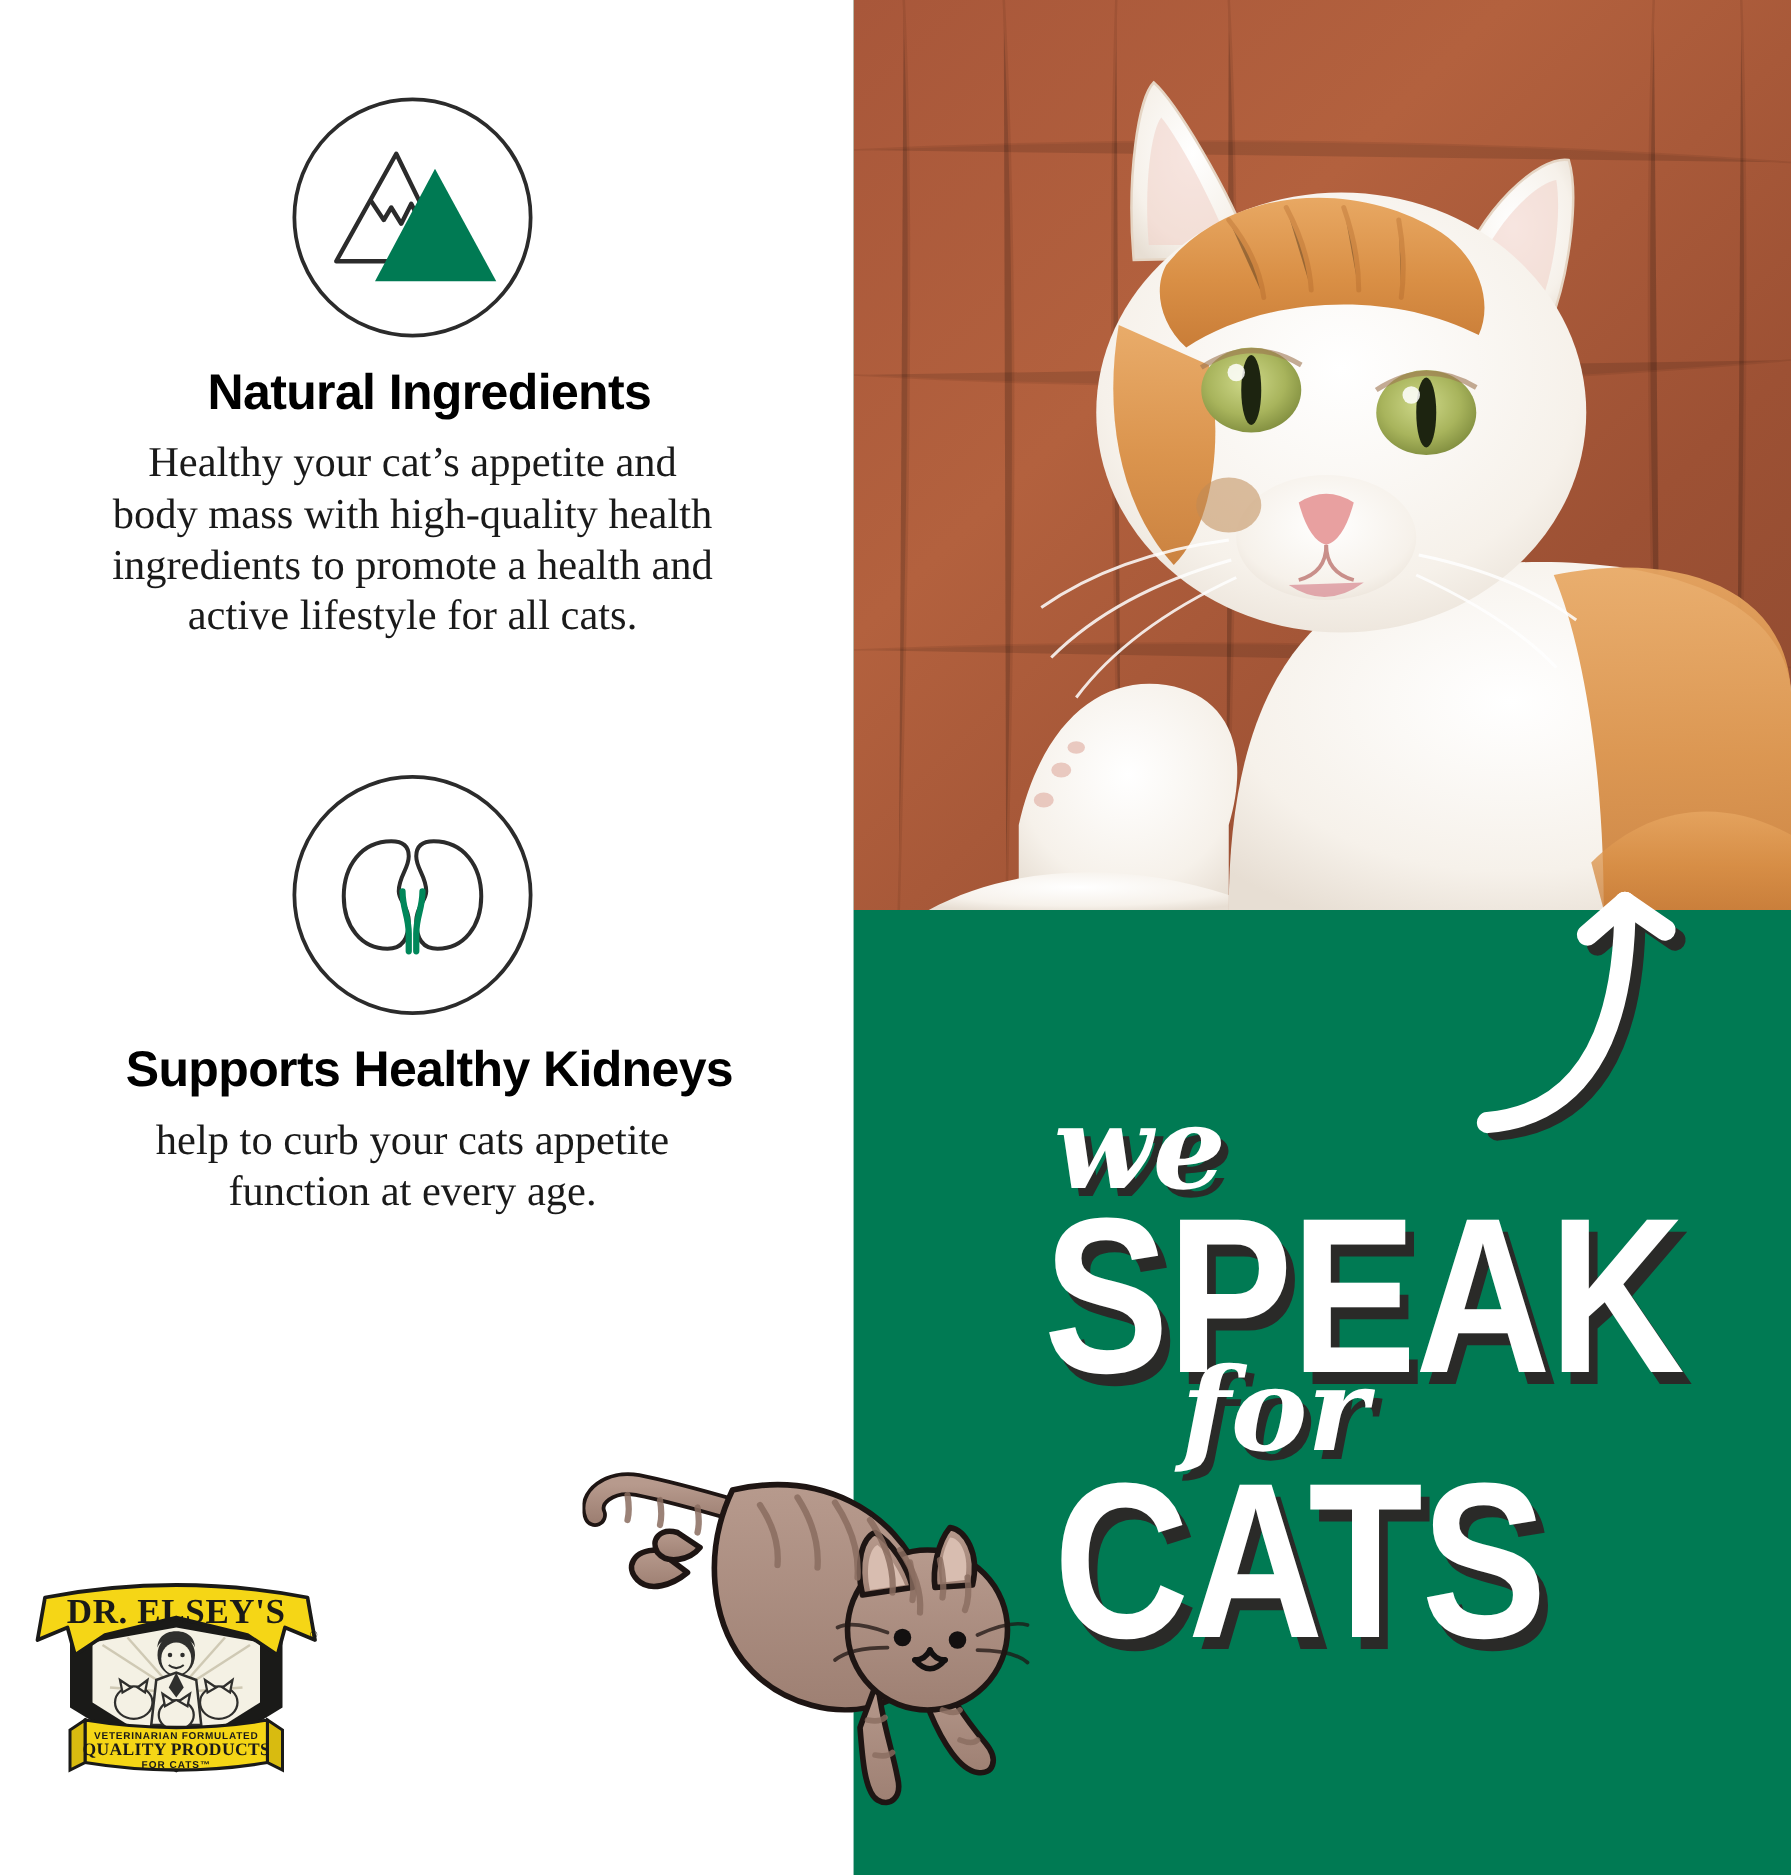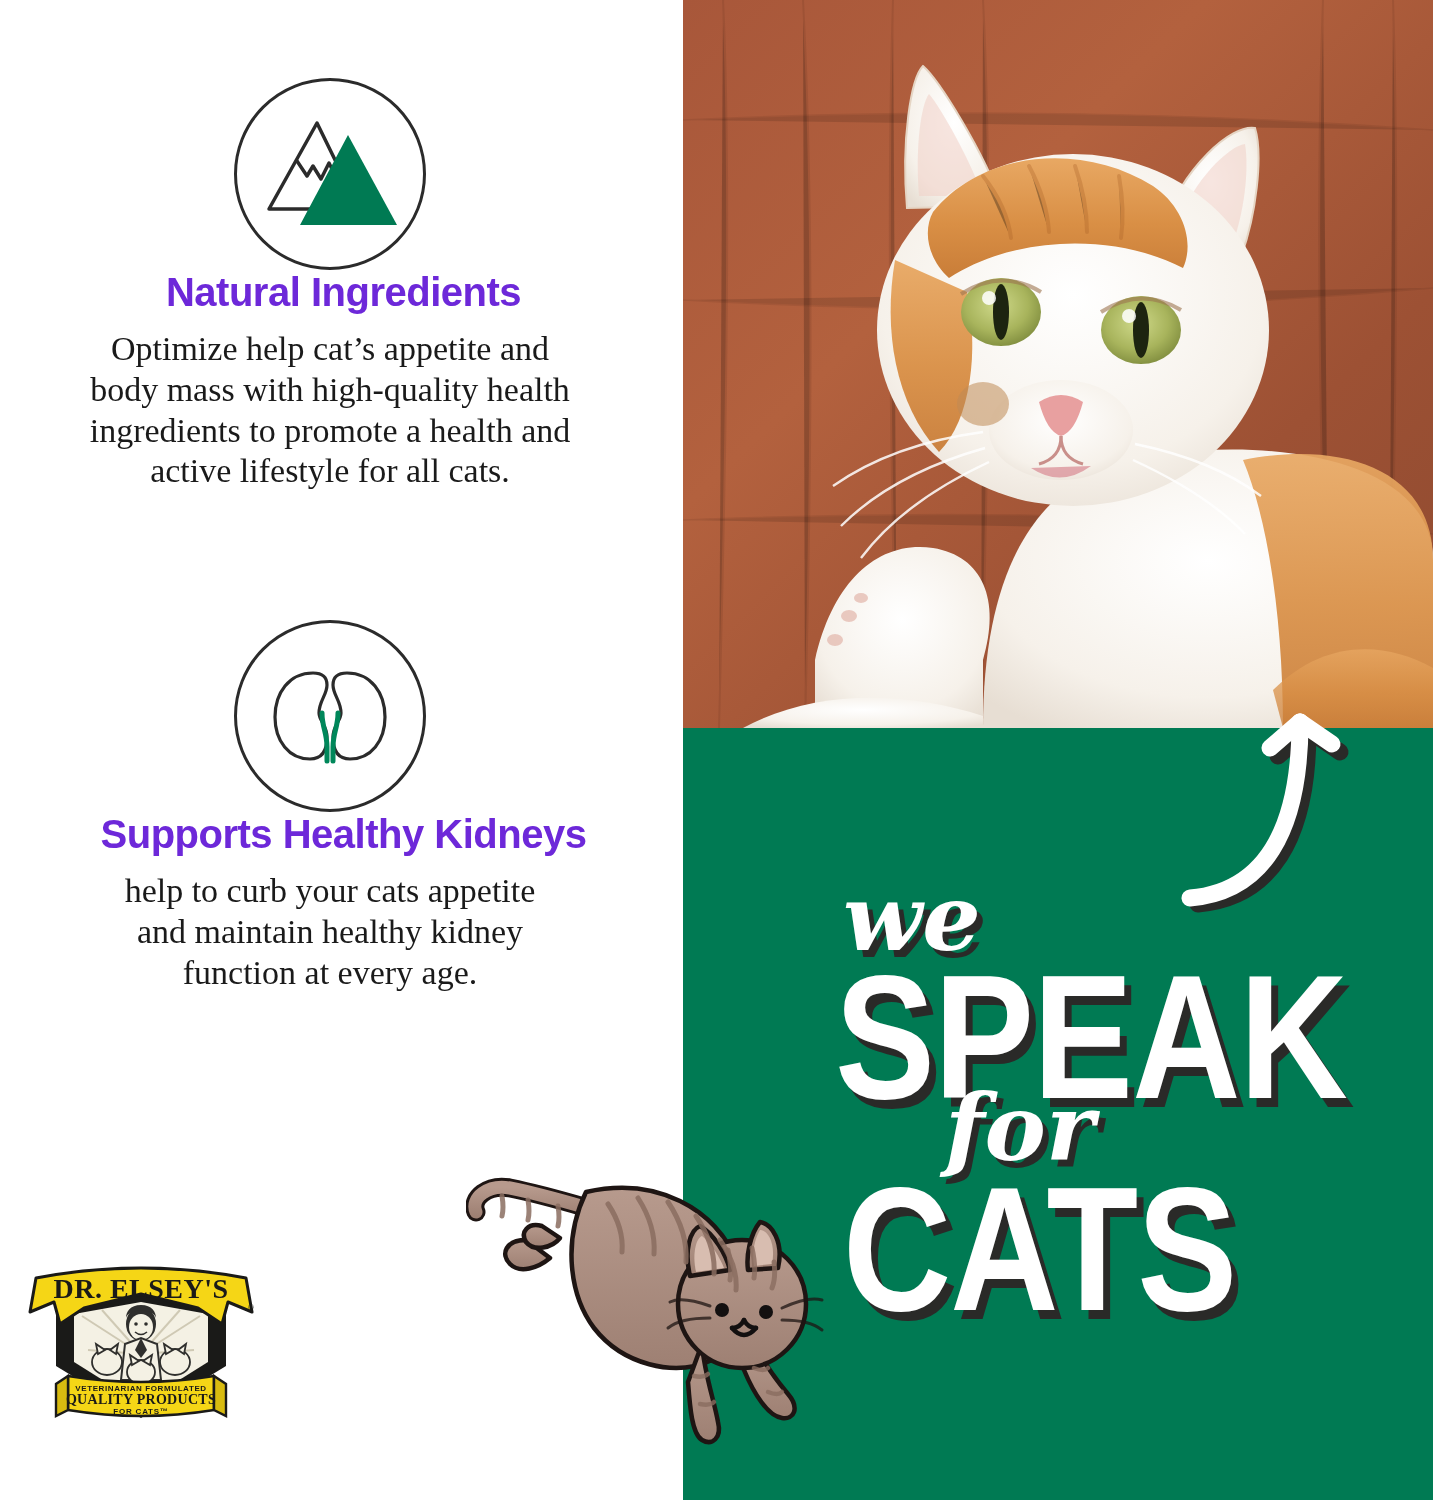--- a/index.html
+++ b/index.html
@@ -42,22 +42,23 @@
     display: flex;
     align-items: center;
     justify-content: center;
   }
   .icon-circle svg { display: block; }
 
   .feature-title {
     font-family: "Liberation Sans", sans-serif;
     font-weight: bold;
     font-size: 40px;
-    color: #6d28d9;
+    color: #000000;
     letter-spacing: -0.5px;
+    margin-top: 22px;
     padding-left: 27px;
   }
   .feature-body {
     font-family: "Liberation Serif", serif;
     font-size: 34px;
     line-height: 1.20;
     color: #1a1a1a;
     margin-top: 14px;
     padding: 0 18px;
   }
@@ -154,21 +155,21 @@
         <svg width="150" height="130" viewBox="0 0 150 130" aria-hidden="true">
 
           <path d="M62 14 L104 100 L14 100 Z" fill="#ffffff" stroke="#2b2b2b" stroke-width="3.5" stroke-linejoin="round"></path>
           <path d="M42 52 L52 67 L58 57 L66 70 L74 54 L82 70" fill="none" stroke="#2b2b2b" stroke-width="3.5" stroke-linejoin="round" stroke-linecap="round"></path>
 
           <path d="M93 26 L142 116 L45 116 Z" fill="#007a53"></path>
         </svg>
       </div>
       <div class="feature-title">Natural Ingredients</div>
       <div class="feature-body">
-        <span class="ln">Optimize help cat’s appetite and</span>
+        <span class="ln">Healthy your cat’s appetite and</span>
         <span class="ln">body mass with high-quality health</span>
         <span class="ln">ingredients to promote a health and</span>
         <span class="ln">active lifestyle for all cats.</span>
       </div>
     </div>
 
     <div class="feature feature-2">
       <div class="icon-circle">
         <svg width="150" height="130" viewBox="0 0 150 130" aria-hidden="true">
 
@@ -176,21 +177,20 @@
 
           <path d="M92 22 C116 22 130 42 130 66 C130 90 116 108 95 108 C82 108 78 98 78 86 C78 74 86 70 86 62 C86 50 78 44 78 34 C78 26 83 22 92 22 Z" fill="#ffffff" stroke="#2b2b2b" stroke-width="3.2" stroke-linejoin="round"></path>
 
           <path d="M67 62 C67 76 72 82 72 96 L72 110" fill="none" stroke="#00875a" stroke-width="5" stroke-linecap="round"></path>
           <path d="M83 62 C83 76 78 82 78 96 L78 110" fill="none" stroke="#00875a" stroke-width="5" stroke-linecap="round"></path>
         </svg>
       </div>
       <div class="feature-title">Supports Healthy Kidneys</div>
       <div class="feature-body">
         <span class="ln">help to curb your cats appetite</span>
-        <span class="ln">and maintain healthy kidney</span>
         <span class="ln">function at every age.</span>
       </div>
     </div>
 
     <div class="logo-wrap">
       <svg width="238" height="175" viewBox="0 0 238 175" aria-hidden="true">
 
         <path d="M34 50 L119 34 L204 50 L204 108 L119 160 L34 108 Z" fill="#1a1a18"></path>
 
         <path d="M52 56 L119 44 L186 56 L186 104 L119 146 L52 104 Z" fill="#f4f1e4"></path>

